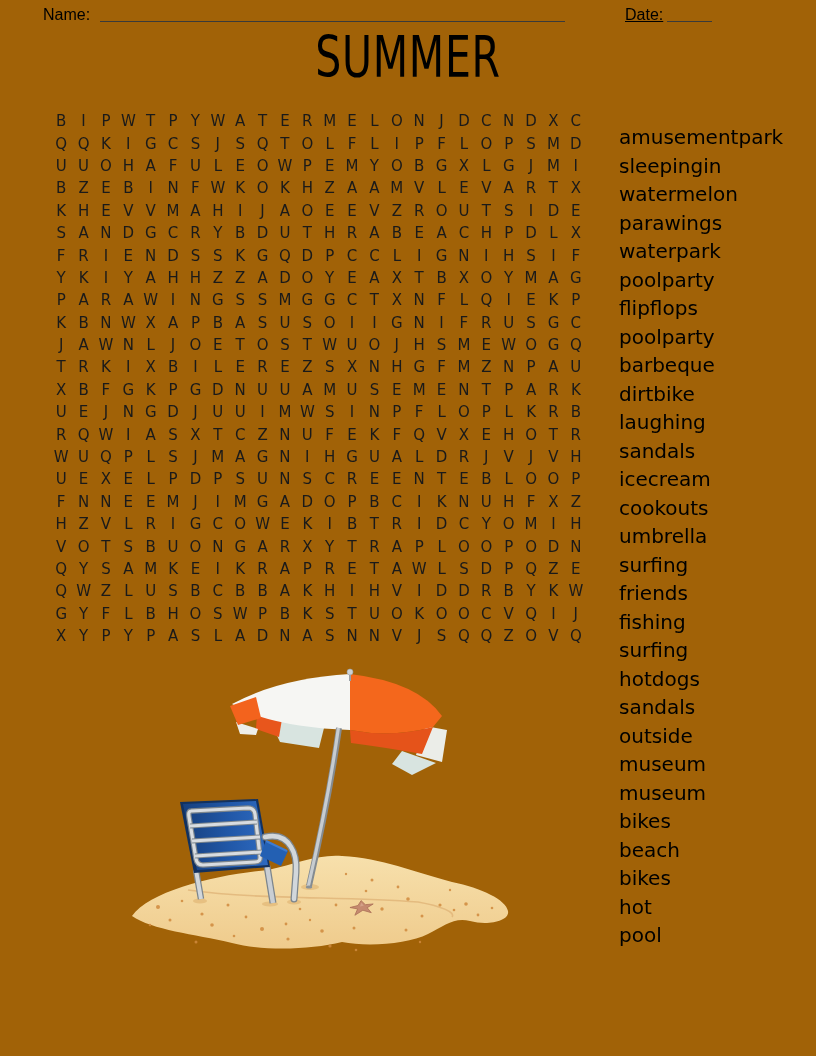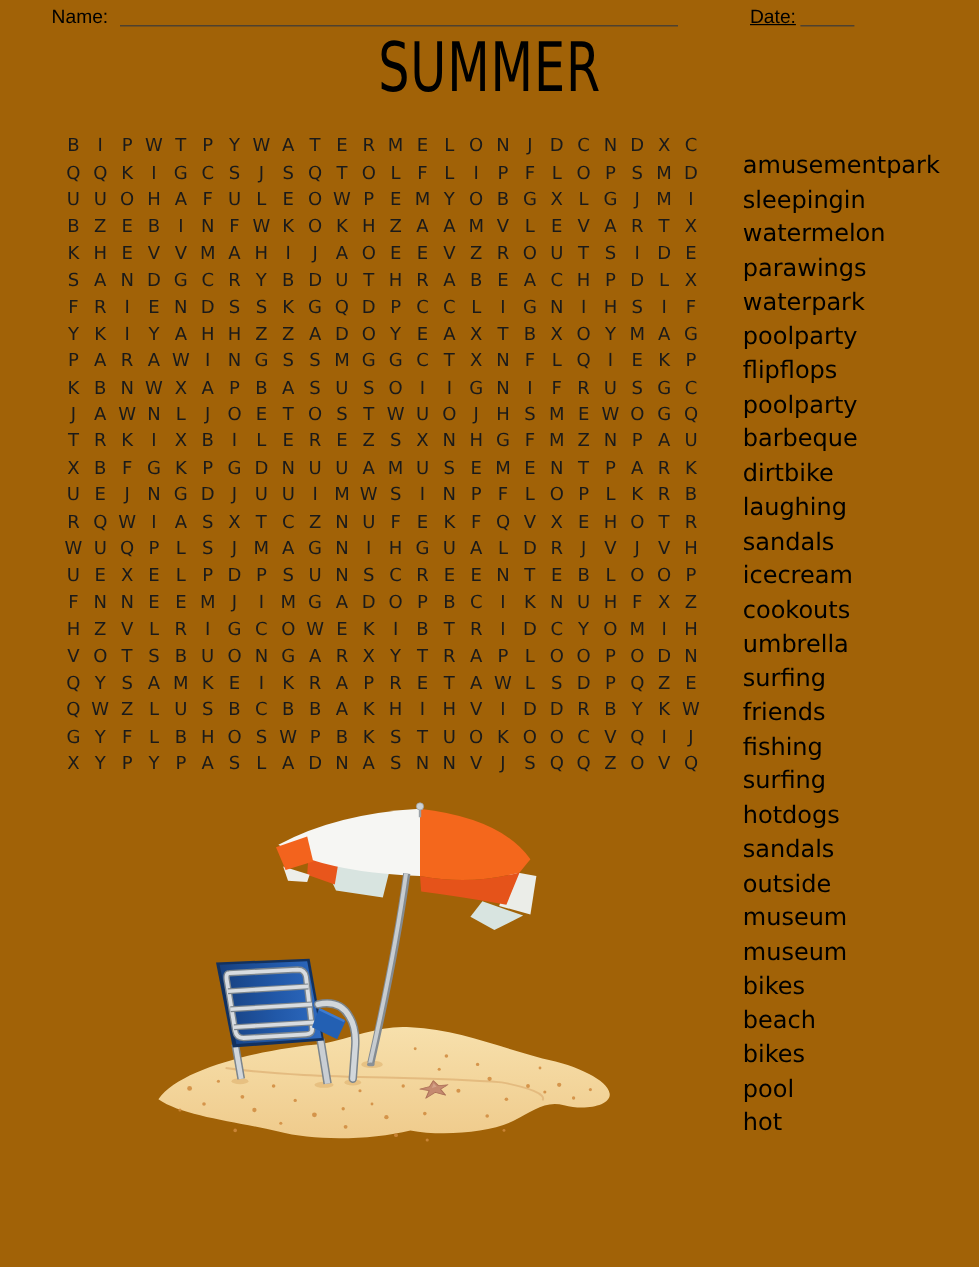--- a/index.html
+++ b/index.html
@@ -651,22 +651,22 @@
       <li>fishing</li>
       <li>surfing</li>
       <li>hotdogs</li>
       <li>sandals</li>
       <li>outside</li>
       <li>museum</li>
       <li>museum</li>
       <li>bikes</li>
       <li>beach</li>
       <li>bikes</li>
+      <li>hot</li>
       <li>pool</li>
-      <li>hot</li>
     </ul>
 
   <svg class="illus" viewBox="0 0 420 300">
     <defs>
       <linearGradient id="sandGrad" x1="0" y1="0" x2="0" y2="1">
         <stop offset="0" stop-color="#F7E0AC"></stop>
           <stop offset="1" stop-color="#EFCB8C"></stop>
       </linearGradient>
       <linearGradient id="backGrad" x1="0" y1="0" x2="1" y2="0">
         <stop offset="0" stop-color="#17407F"></stop>

